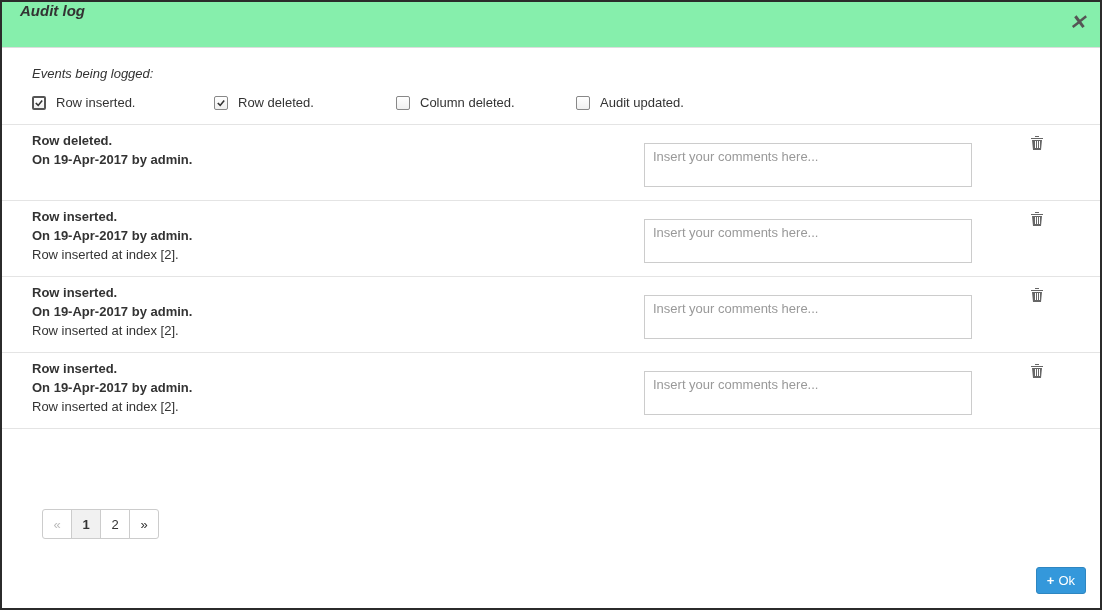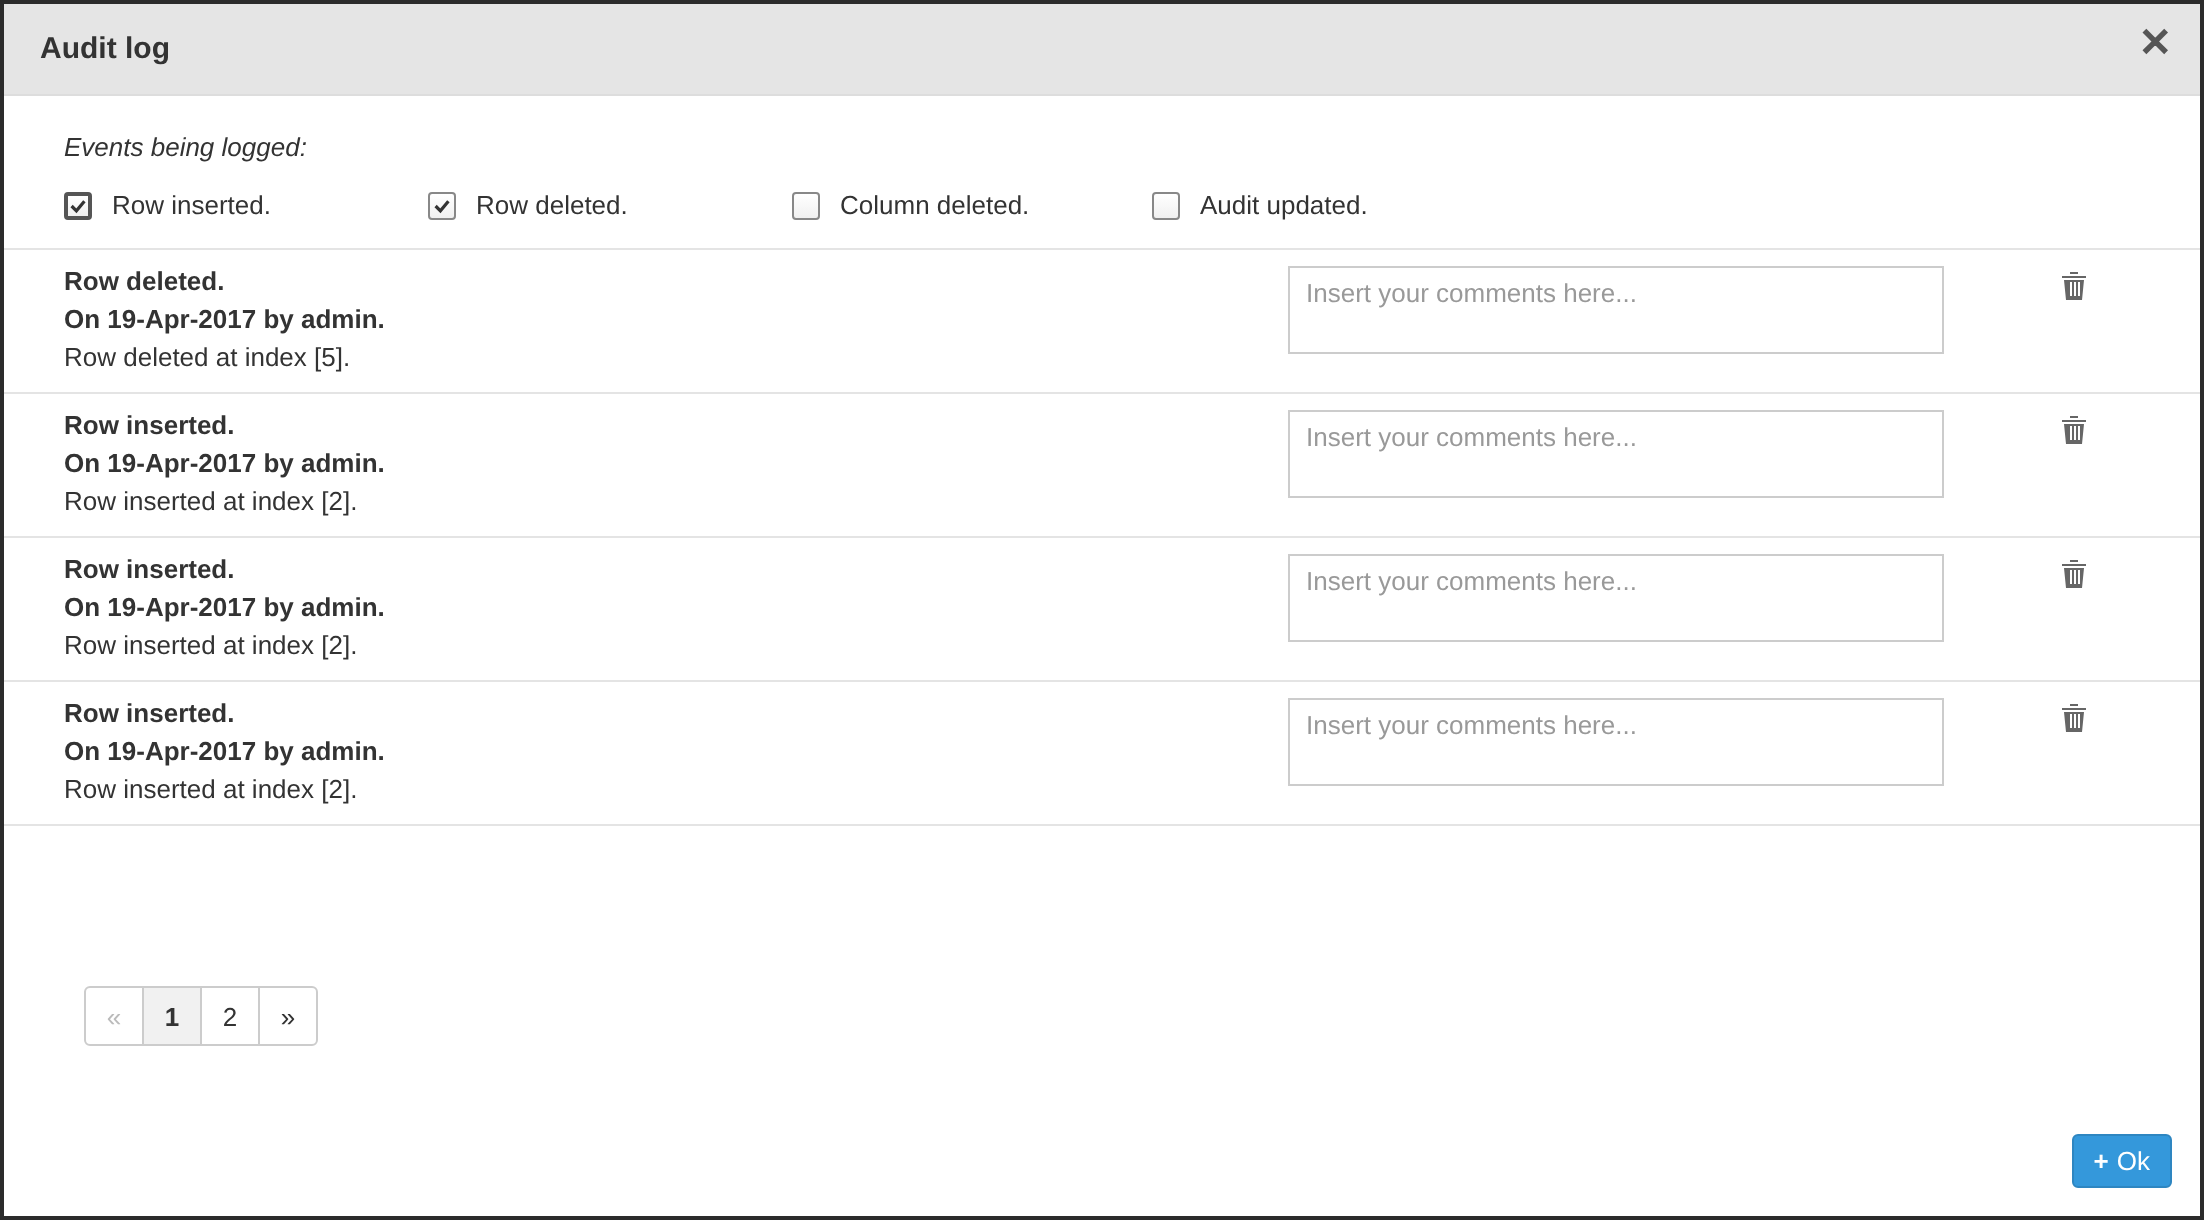--- a/index.html
+++ b/index.html
@@ -1,39 +1,39 @@
 <!DOCTYPE html>
 <html><head>
 <meta charset="utf-8">
 <style>
   * { box-sizing: border-box; }
   html, body { margin: 0; padding: 0; font-family: Arial, Helvetica, sans-serif; font-size: 13px; color: #333; }
   .modal-wrap { width: 1102px; height: 610px; background: #fff; border: 2px solid #2b2b2b; position: relative; }
-  .modal-header { background: #e5e5e5; border-bottom: 1px solid #ddd; height: 46px; display: flex; align-items: center; padding: 0 18px; position: relative; }
+  .modal-header { background: #86efac; border-bottom: 1px solid #ddd; height: 46px; display: flex; align-items: flex-start; padding: 0 18px; position: relative; font-style: italic; }
   .modal-title { font-weight: 700; font-size: 15px; color: #333; }
   .modal-close { position: absolute; right: 14px; top: 10px; font-size: 20px; font-weight: 700; color: #555; cursor: pointer; line-height: 1; }
   .events-block { padding: 18px 30px 14px 30px; }
   .events-title { font-style: italic; margin-bottom: 14px; color: #333; }
   .events-row { display: flex; align-items: center; }
   .event-opt { display: flex; align-items: center; margin-right: 0; }
   .event-opt.gap1 { width: 182px; }
   .event-opt.gap2 { width: 180px; text-align: right; }
   .event-opt.gapLast { }
   .chk { width: 14px; height: 14px; border: 1px solid #888; border-radius: 2px; display: inline-flex; align-items: center; justify-content: center; background: linear-gradient(#fff,#f0f0f0); margin-right: 10px; cursor: pointer; position: relative; }
   .chk.heavy { border: 2px solid #555; }
   .chk .tick { display: none; }
   .chk.checked .tick { display: block; width: 8px; height: 8px; }
   .chk.checked .tick svg { display: block; }
   .entries { border-top: 1px solid #e4e4e4; }
   .entry { border-bottom: 1px solid #e4e4e4; padding: 8px 30px 10px 30px; display: flex; align-items: flex-start; }
   .entry-info { flex: 0 0 612px; }
   .entry-title { font-weight: 700; margin-bottom: 4px; }
   .entry-meta { margin-bottom: 4px; font-weight: bold; }
   .entry-detail { }
-  .entry-comment { flex: 0 0 328px; }
+  .entry-comment { flex: 0 0 328px; margin-top: 10px; }
   .entry-comment textarea { width: 328px; height: 44px; border: 1px solid #ccc; resize: none; padding: 5px 8px; font-family: inherit; font-size: 13px; color: #333; }
   .entry-comment textarea::placeholder { color: #999; }
   .entry-actions { flex: 1; display: flex; justify-content: flex-end; padding-right: 26px; padding-top: 2px; }
   .trash { width: 14px; height: 16px; color: #666; cursor: pointer; }
   .pagination { display: flex; margin: 80px 0 0 40px; }
   .page-btn { min-width: 30px; height: 30px; border: 1px solid #ccc; margin-left: -1px; display: flex; align-items: center; justify-content: center; font-size: 13px; color: #333; cursor: pointer; background: #fff; }
   .page-btn:first-child { margin-left: 0; border-top-left-radius: 3px; border-bottom-left-radius: 3px; }
   .page-btn:last-child { border-top-right-radius: 3px; border-bottom-right-radius: 3px; }
   .page-btn.active { background: #f1f1f1; font-weight: 700; }
   .page-btn.disabled { color: #bbb; cursor: default; }
@@ -94,21 +94,20 @@
 
     </div>
   </div>
 
   <div class="entries">
 
     <div class="entry">
       <div class="entry-info">
         <div class="entry-title">Row deleted.</div>
         <div class="entry-meta">On 19-Apr-2017 by admin.</div>
-        <div class="entry-detail">Row deleted at index [5].</div>
       </div>
       <div class="entry-comment">
         <textarea placeholder="Insert your comments here..." style=""></textarea>
       </div>
       <div class="entry-actions">
         <span class="trash">
           <svg viewBox="0 0 14 16">
               <path fill="#666" d="M1 3h12v1H1zM5 1h4v1H5zM2 5h10l-1 10H3z"></path>
               <rect x="5" y="6" width="1" height="7" fill="#fff"></rect>
               <rect x="7" y="6" width="1" height="7" fill="#fff"></rect>

